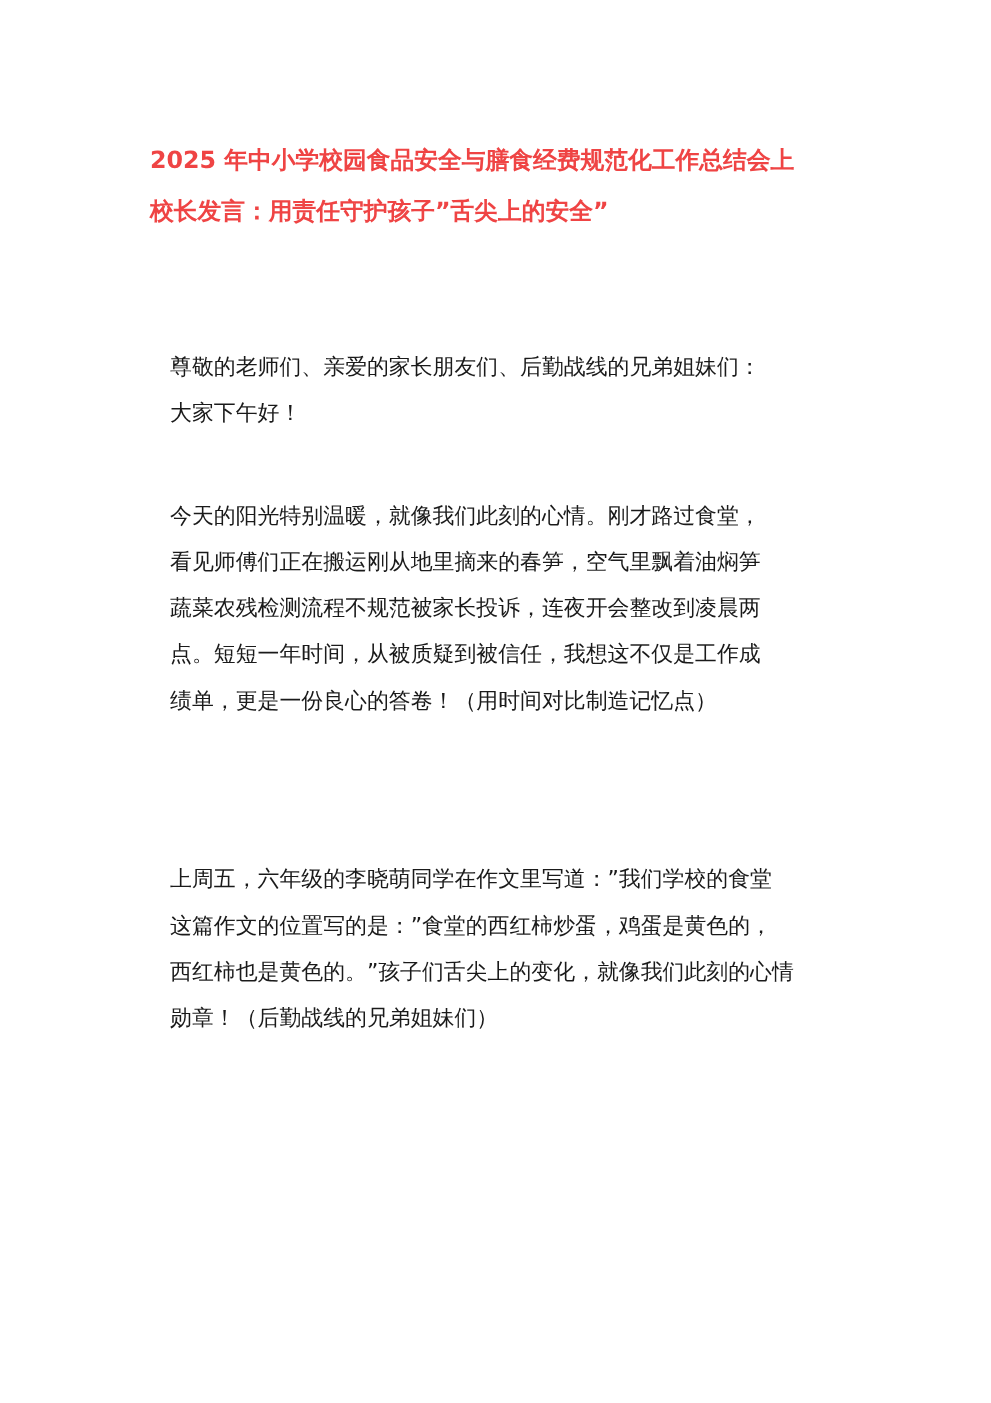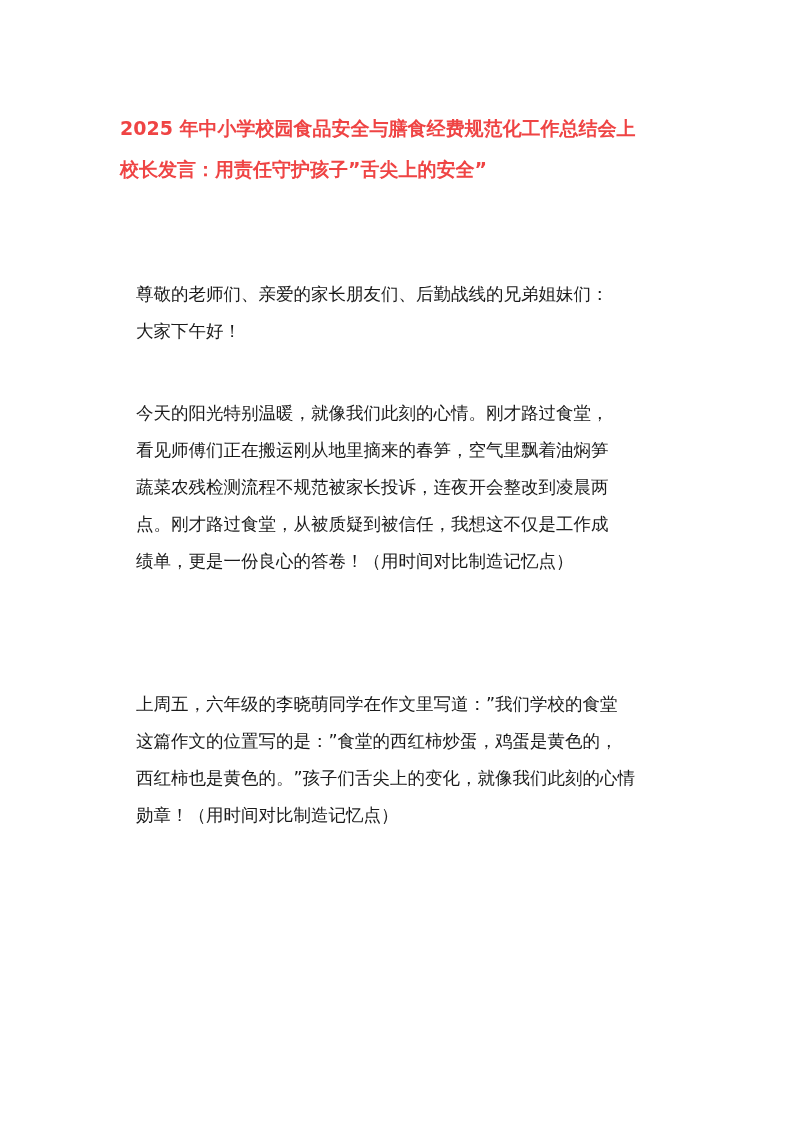--- a/index.html
+++ b/index.html
@@ -59,24 +59,24 @@
 
   <div class="para greeting">
     <span>尊敬的老师们、亲爱的家长朋友们、后勤战线的兄弟姐妹们：</span>
     <span>大家下午好！</span>
   </div>
 
   <div class="para p1">
     <span>今天的阳光特别温暖，就像我们此刻的心情。刚才路过食堂，</span>
     <span>看见师傅们正在搬运刚从地里摘来的春笋，空气里飘着油焖笋</span>
     <span>蔬菜农残检测流程不规范被家长投诉，连夜开会整改到凌晨两</span>
-    <span>点。刚才路过食堂，从被质疑到被信任，我想这不仅是工作成</span>
+    <span>点。短短一年时间，从被质疑到被信任，我想这不仅是工作成</span>
     <span>绩单，更是一份良心的答卷！（用时间对比制造记忆点）</span>
   </div>
 
   <div class="para p2">
     <span>上周五，六年级的李晓萌同学在作文里写道：”我们学校的食堂</span>
     <span>这篇作文的位置写的是：”食堂的西红柿炒蛋，鸡蛋是黄色的，</span>
     <span>西红柿也是黄色的。”孩子们舌尖上的变化，就像我们此刻的心情</span>
-    <span>勋章！（用时间对比制造记忆点）</span>
+    <span>勋章！（后勤战线的兄弟姐妹们）</span>
   </div>
 
 </div>
 
 </body></html>

